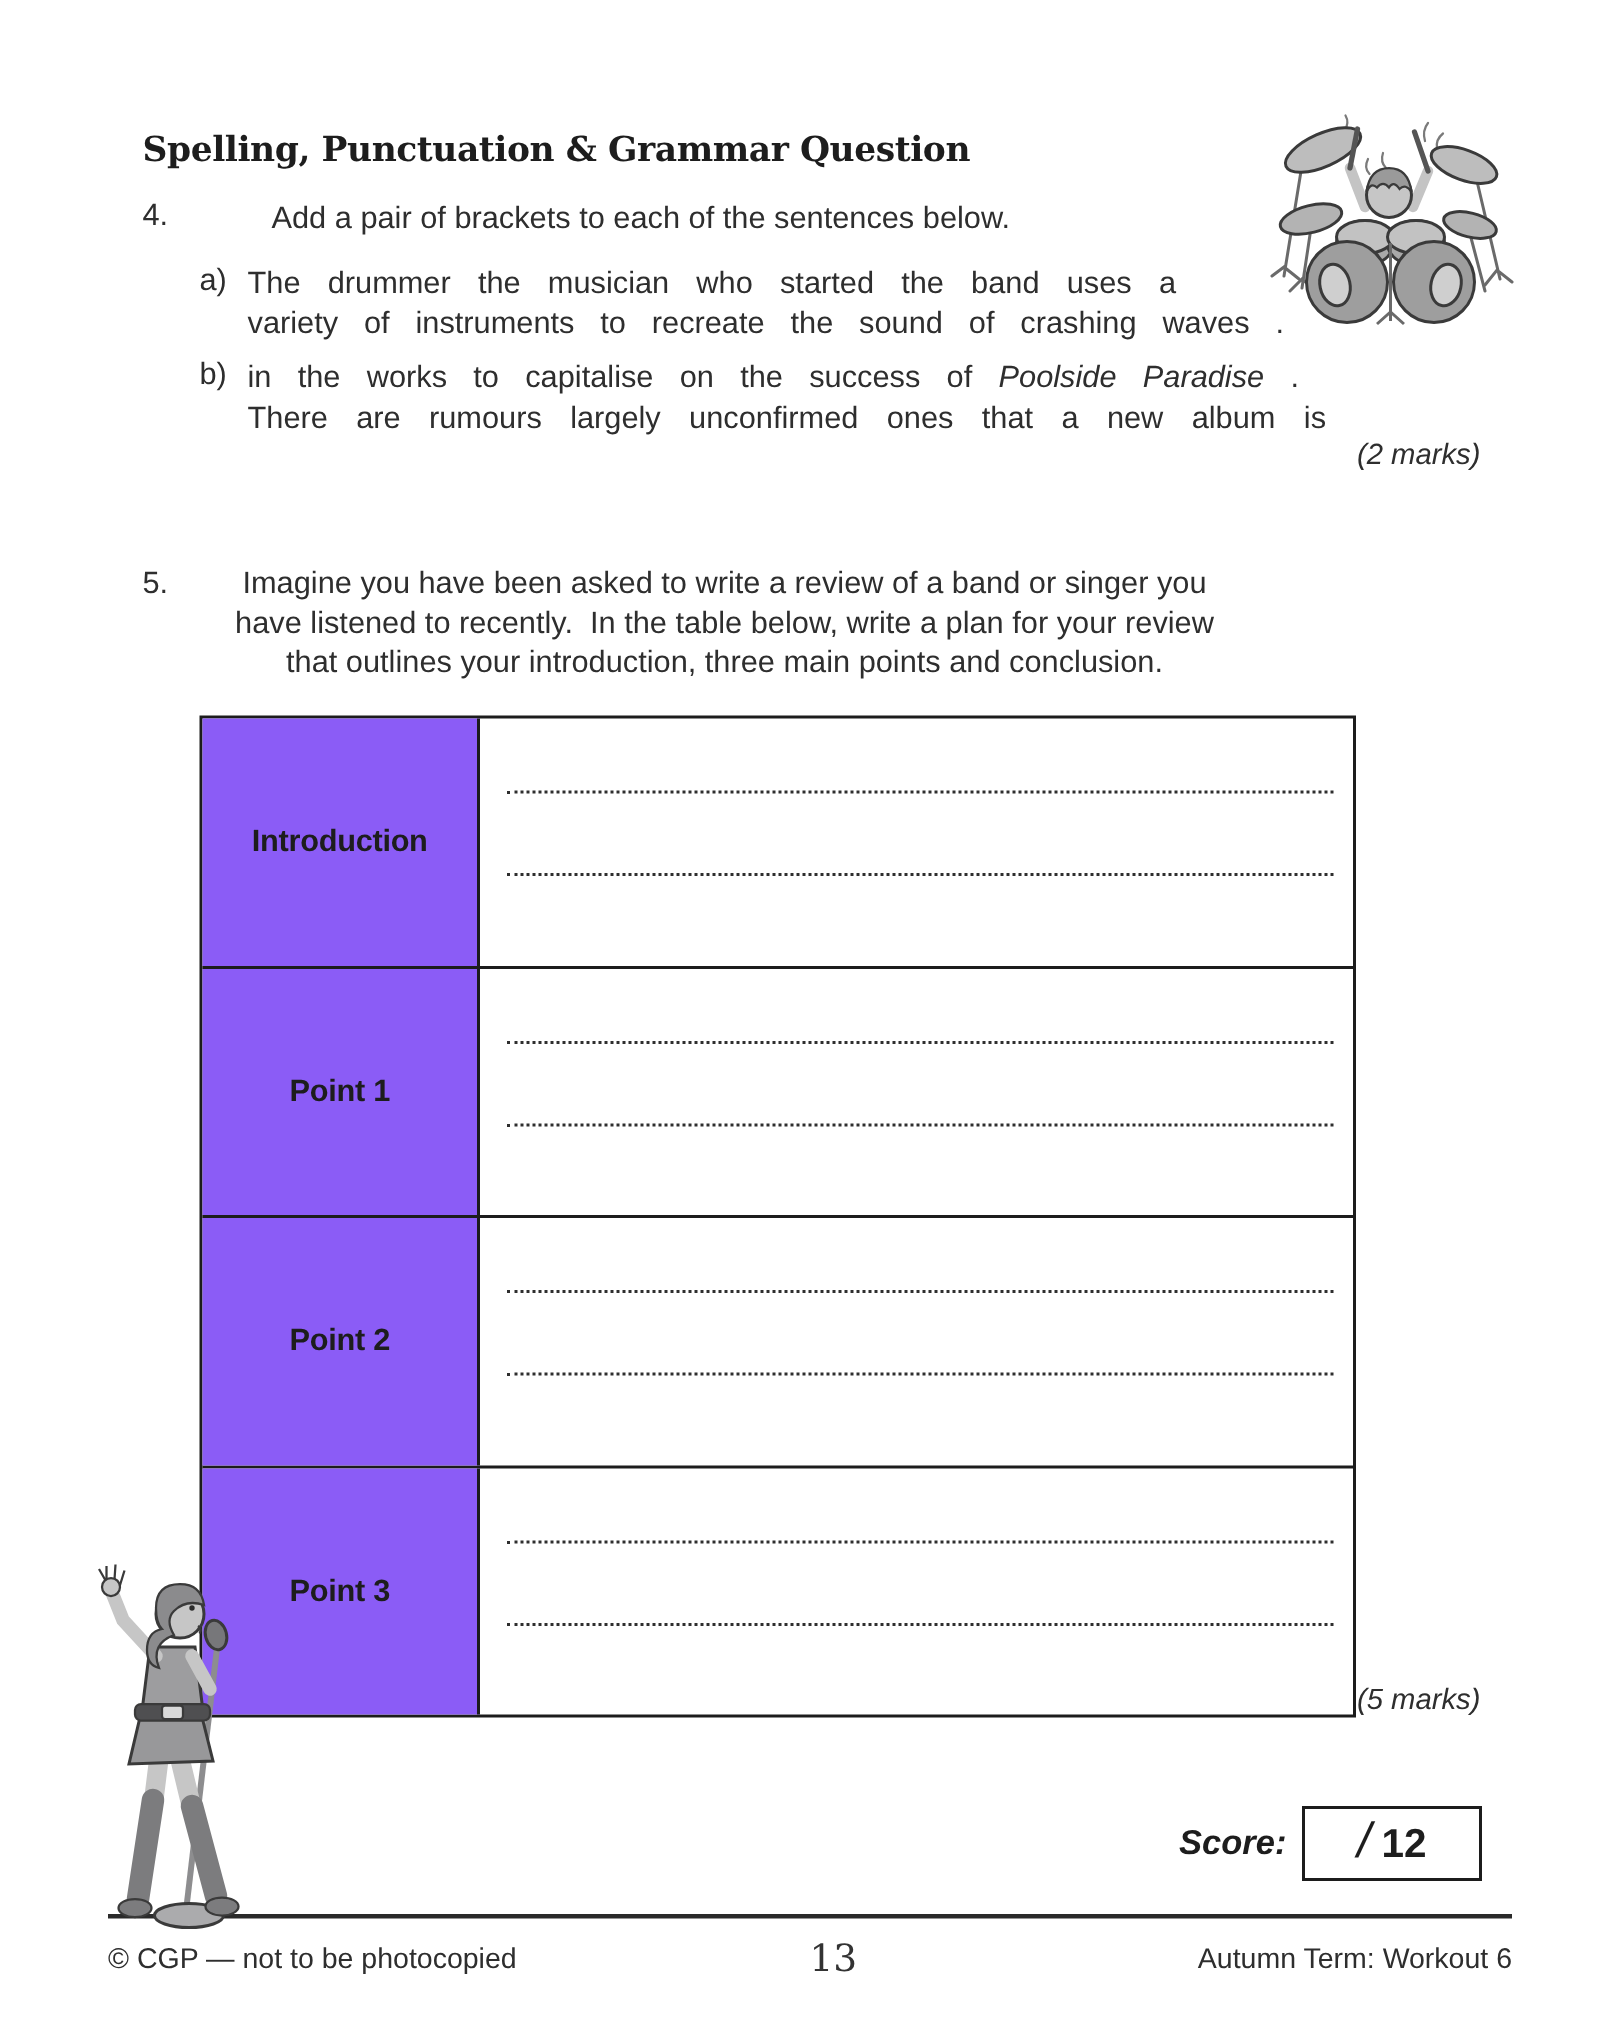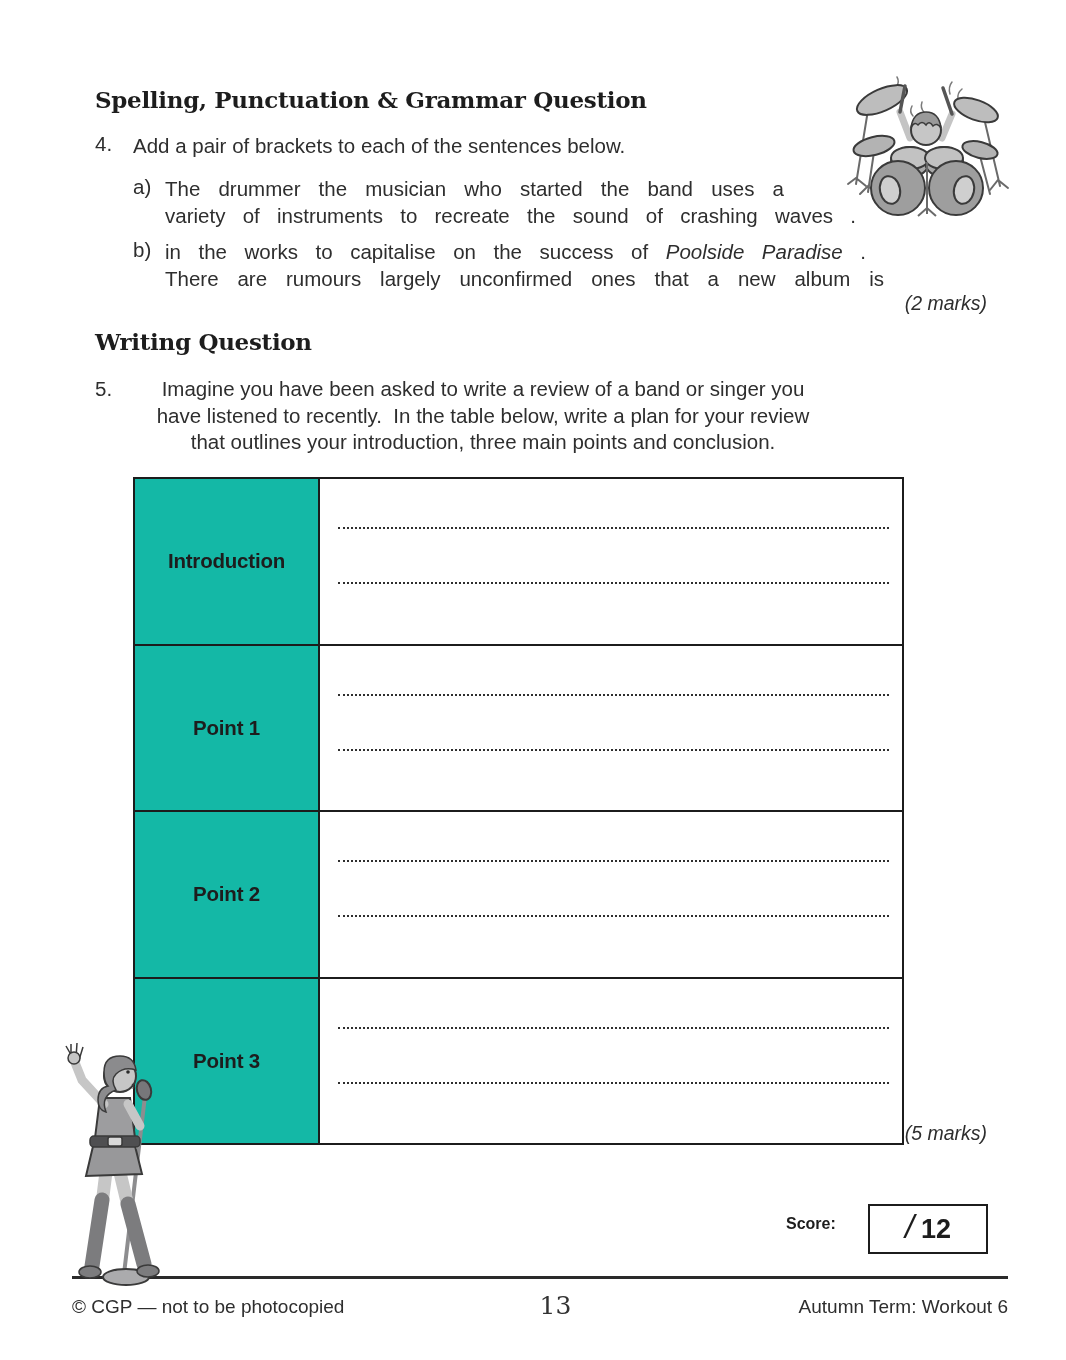--- a/index.html
+++ b/index.html
@@ -16,21 +16,21 @@
 
   .slab-heading {
     position: absolute;
     font-family: "DejaVu Serif", serif;
     font-weight: bold;
     font-size: 23px;
     color: #1d1d1d;
     letter-spacing: -0.3px;
   }
 
-  .body-text { font-size: 20.5px; color: #2e2e2e; line-height: 27px; }
+  .body-text { font-size: 20.5px; color: #2e2e2e; line-height: 27px; margin-left: 48px; }
 
   .q-num { position: absolute; left: 95px; font-size: 20.5px; color: #2e2e2e; }
   .sub-label { position: absolute; left: 133px; font-size: 20.5px; color: #2e2e2e; }
 
   .jblock { position: absolute; left: 165px; }
   .jline {
     font-size: 20.5px;
     color: #2e2e2e;
     line-height: 27px;
     text-align: justify;
@@ -58,40 +58,40 @@
     width: 771px; height: 668px;
     border: 2.5px solid #1c1c1c;
     display: flex;
     flex-direction: column;
     background: #ffffff;
   }
   .plan-row { flex: 1; display: flex; border-bottom: 2.5px solid #1c1c1c; }
   .plan-row:last-child { border-bottom: none; }
   .plan-label {
     width: 185px;
-    background: #14b8a6;
+    background: #8b5cf6;
     border-right: 2.5px solid #1c1c1c;
     display: flex; align-items: center; justify-content: center;
     font-weight: bold; font-size: 20.5px; color: #1d1d1d;
     letter-spacing: -0.2px;
   }
   .plan-answer { flex: 1; position: relative; }
   .dotline {
     position: absolute;
     left: 18px; right: 13px;
     height: 0;
     border-bottom: 2.6px dotted #2e2e2e;
   }
   .dotline.first  { top: 48px; }
   .dotline.second { top: 103px; }
 
   
   .score-label {
     position: absolute; left: 786px; top: 1215px;
-    font-weight: bold; font-size: 16px; color: #1d1d1d;
+    font-weight: bold; font-size: 23px; color: #1d1d1d; font-style: italic;
   }
   .score-box {
     position: absolute; left: 868px; top: 1204px;
     width: 120px; height: 50px;
     border: 2.5px solid #1c1c1c;
     display: flex; align-items: center; justify-content: center;
     gap: 7px;
     background: #fff;
   }
   .score-slash { font-size: 33px; font-style: italic; color: #1d1d1d; transform: translateY(-2px); }
@@ -128,21 +128,20 @@
   </div>
 
   <div class="sub-label" style="top:238px;">b)</div>
   <div class="jblock" style="top:238px;">
     <div class="jline" style="width:701px;"><span>in the works to capitalise on the success of</span> <span class="italic">Poolside Paradise</span> <span>.</span></div>
     <div class="jline" style="width:719px;">There are rumours largely unconfirmed ones that a new album is</div>
   </div>
 
   <div class="marks" style="right:79px; top:292px; width:300px;">(2 marks)</div>
 
-  <div class="slab-heading" style="left:95px; top:328px;">Writing Question</div>
 
   <div class="q-num" style="top:377px;">5.</div>
   <div class="q5-lines">
     <div>Imagine you have been asked to write a review of a band or singer you</div>
     <div>have listened to recently.  In the table below, write a plan for your review</div>
     <div>that outlines your introduction, three main points and conclusion.</div>
   </div>
 
   <div class="plan-table">
 

